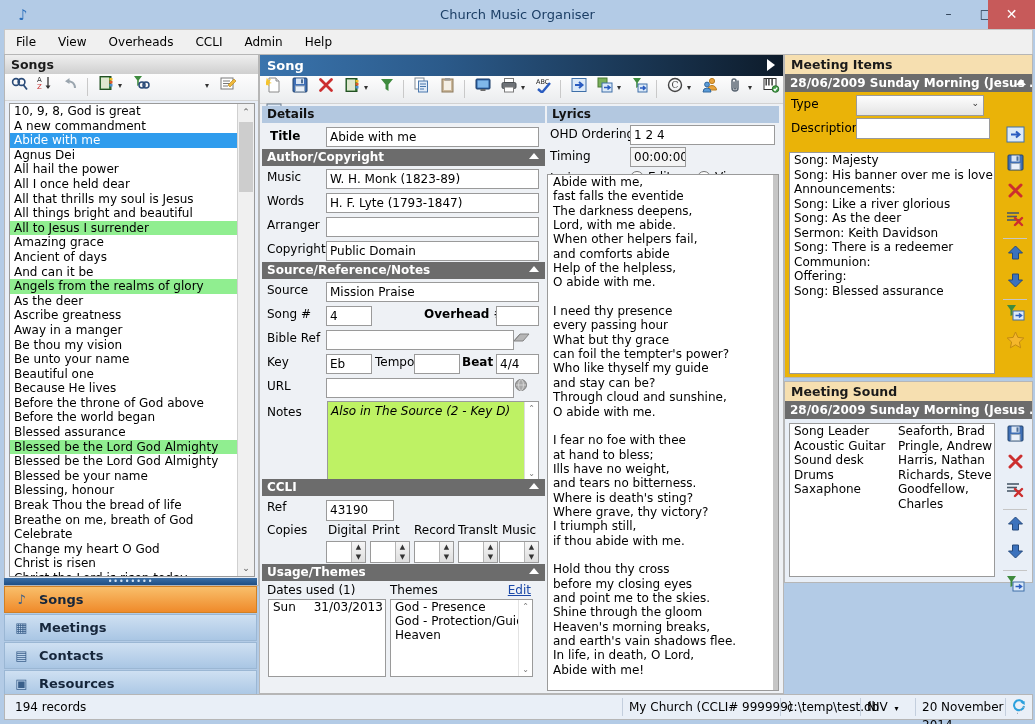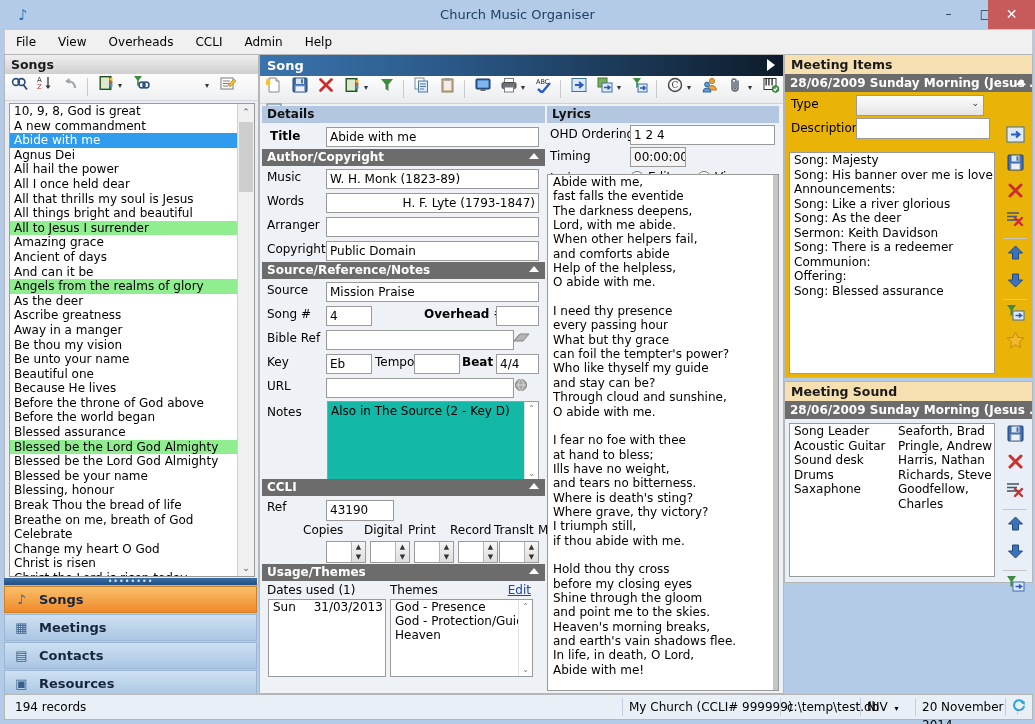--- a/index.html
+++ b/index.html
@@ -95,22 +95,22 @@
   .sect-grey .up{position:absolute;right:6px;top:4px;width:0;height:0;
     border-bottom:6px solid #fff;border-left:5px solid transparent;border-right:5px solid transparent;}
 
   .frow{height:24px;position:relative;}
   .flabel{position:absolute;left:5px;top:4px;font-size:12px;}
   .fin{position:absolute;height:18px;line-height:18px;background:#fff;
     border:1px solid #9a9a9a;font-size:12px;padding:0 3px;overflow:hidden;white-space:nowrap;}
   .icon-btn{position:absolute;width:18px;height:18px;line-height:18px;text-align:center;
     font-size:13px;cursor:default;}
 
-  .notes{position:absolute;left:65px;top:2px;width:204px;height:74px;background:#14b8a6;
-    border:1px solid #9a9a9a;font-size:12px;padding:2px 3px;overflow:hidden;}
+  .notes{position:absolute;left:65px;top:2px;width:204px;height:74px;background:#bef264;
+    border:1px solid #9a9a9a;font-size:12px;padding:2px 3px;overflow:hidden;font-style:italic;}
   .notes .nsb{position:absolute;right:0;top:0;width:13px;height:100%;background:#fff;
     border-left:1px solid #ddd;}
   .notes .nsb .a{height:13px;line-height:13px;text-align:center;font-size:8px;color:#777;}
   .notes .nsb .a.b{position:absolute;bottom:0;width:13px;}
 
   .spin{position:absolute;width:38px;height:20px;background:#fff;border:1px solid #9a9a9a;}
   .spin .ar{position:absolute;right:0;top:0;width:13px;height:20px;
     background:linear-gradient(to bottom,#f6f6f6,#dedede);border-left:1px solid #b5b5b5;}
   .spin .ar span{display:block;height:10px;line-height:10px;text-align:center;font-size:7px;color:#333;}
 
@@ -461,21 +461,21 @@
         <div class="sect-grey">
           <span>Author/Copyright</span>
           <span class="up"></span>
         </div>
         <div class="frow">
           <div class="flabel">Music</div>
           <div class="fin" style="left:64px;top:3px;width:205px;">W. H. Monk (1823-89)</div>
         </div>
         <div class="frow">
           <div class="flabel">Words</div>
-          <div class="fin" style="left:64px;top:3px;width:205px;text-align:right;">H. F. Lyte (1793-1847)</div>
+          <div class="fin" style="left:64px;top:3px;width:205px;">H. F. Lyte (1793-1847)</div>
         </div>
         <div class="frow">
           <div class="flabel">Arranger</div>
           <div class="fin" style="left:64px;top:3px;width:205px;"></div>
         </div>
         <div class="frow">
           <div class="flabel">Copyright</div>
           <div class="fin" style="left:64px;top:3px;width:205px;">Public Domain</div>
         </div>
 
@@ -534,21 +534,21 @@
         </div>
 
         <div class="sect-grey">
           <span>CCLI</span>
           <span class="up"></span>
         </div>
         <div class="frow" style="height:25px;">
           <div class="flabel">Ref</div>
           <div class="fin" style="left:64px;top:4px;width:60px;height:19px;line-height:19px;">43190</div>
         </div>
-        <div style="position:relative;height:19px;margin-left:36px;">
+        <div style="position:relative;height:19px;">
           <div class="flabel" style="top:2px;">Copies</div>
           <div class="flabel" style="left:66px;top:2px;">Digital</div>
           <div class="flabel" style="left:110px;top:2px;">Print</div>
           <div class="flabel" style="left:152px;top:2px;">Record</div>
           <div class="flabel" style="left:196px;top:2px;">Translt</div>
           <div class="flabel" style="left:240px;top:2px;">Music</div>
         </div>
         <div style="position:relative;height:24px;">
           <div class="spin" style="left:64px;top:1px;">
               <div class="ar">
@@ -657,22 +657,22 @@
               <div class="ln">at hand to bless;</div>
               <div class="ln">Ills have no weight,</div>
               <div class="ln">and tears no bitterness.</div>
               <div class="ln">Where is death's sting?</div>
               <div class="ln">Where grave, thy victory?</div>
               <div class="ln">I triumph still,</div>
               <div class="ln">if thou abide with me.</div>
               <div class="ln">&nbsp;</div>
               <div class="ln">Hold thou thy cross</div>
               <div class="ln">before my closing eyes</div>
+              <div class="ln">and point me to the skies.</div>
               <div class="ln">Shine through the gloom</div>
-              <div class="ln">and point me to the skies.</div>
               <div class="ln">Heaven's morning breaks,</div>
               <div class="ln">and earth's vain shadows flee.</div>
               <div class="ln">In life, in death, O Lord,</div>
               <div class="ln">Abide with me!</div>
             </div>
           <div class="lyr-sb"></div>
         </div>
       </div>
     </div>
   </div>

